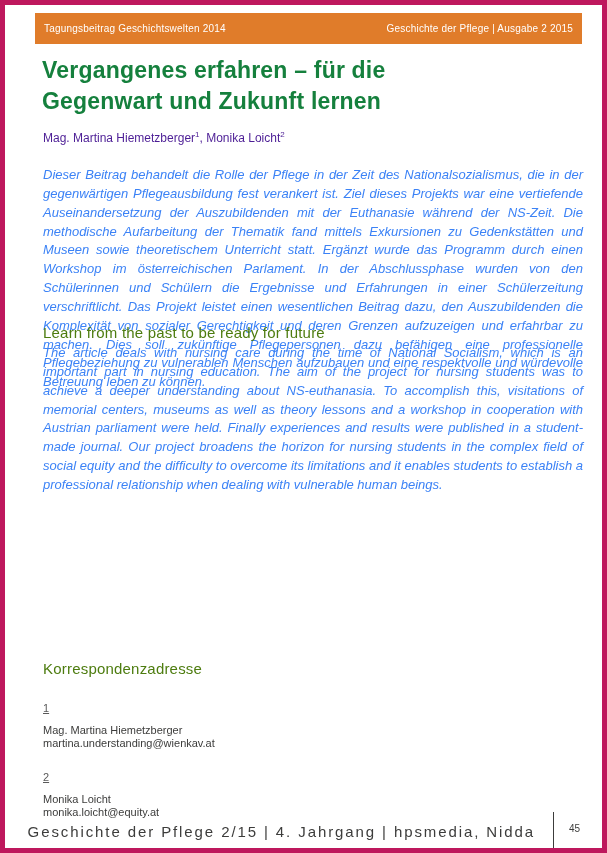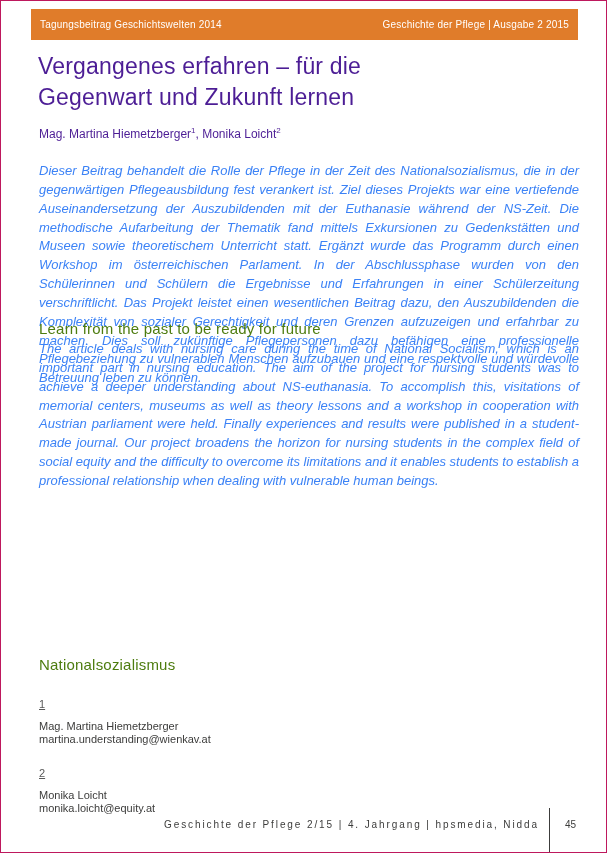--- a/index.html
+++ b/index.html
@@ -7,42 +7,42 @@
     body {
       width: 607px; height: 853px;
       font-family: "Liberation Sans", sans-serif;
       color: #3c3c3b;
       position: relative;
       margin: 0 auto;
     }
     .page {
       position: absolute; inset: 0;
       background: #ffffff;
-      border: 1px solid #be185d;
+      border: 5px solid #be185d;
       overflow: hidden;
     }
     
     .header-bar {
       position: absolute; left: 30px; top: 8px;
       width: 547px; height: 31px;
       background: #e07c2a;
       color: #ffffff;
       display: flex; justify-content: space-between; align-items: center;
       padding: 0 9px;
       font-size: 10px;
       letter-spacing: 0.2px;
     }
     
     .article-title {
       position: absolute; left: 37px; top: 50px;
       width: 400px;
       font-size: 23px;
-      font-weight: normal;
+      font-weight: bold;
       line-height: 1.34;
-      color: #4c1d95;
+      color: #15803d;
       letter-spacing: 0.2px;
     }
     
     .authors {
       position: absolute; left: 38px; top: 126px;
       font-size: 12px;
       color: #4c1d95;
     }
     .authors sup { font-size: 8px; vertical-align: super; line-height: 0; }
     
@@ -84,21 +84,21 @@
     }
     .contact .name, .contact .email {
       font-size: 11px;
       line-height: 1.22;
       color: #3c3c3b;
     }
     .contact + .contact { margin-top: 16px; }
     
     .footer-line {
       position: absolute; top: 818px; right: 67px;
-      font-size: 10px;
+      font-size: 15px;
       letter-spacing: 1.9px;
       color: #3c3c3b;
       white-space: nowrap;
     }
     .footer-divider {
       position: absolute; left: 548px; top: 807px;
       width: 1px; height: 46px;
       background: #3c3c3b;
     }
     .page-number {
@@ -125,21 +125,21 @@
   </div>
 
   <p class="abstract abstract-de">Dieser Beitrag behandelt die Rolle der Pflege in der Zeit des Nationalsozialismus, die in der gegenwärtigen Pflegeausbildung fest verankert ist. Ziel dieses Projekts war eine vertiefende Auseinandersetzung der Auszubildenden mit der Euthanasie während der NS-Zeit. Die methodische Aufarbeitung der Thematik fand mittels Exkursionen zu Gedenkstätten und Museen sowie theoretischem Unterricht statt. Ergänzt wurde das Programm durch einen Workshop im österreichischen Parlament. In der Abschlussphase wurden von den Schülerinnen und Schülern die Ergebnisse und Erfahrungen in einer Schülerzeitung verschriftlicht. Das Projekt leistet einen wesentlichen Beitrag dazu, den Auszubildenden die Komplexität von sozialer Gerechtigkeit und deren Grenzen aufzuzeigen und erfahrbar zu machen. Dies soll zukünftige Pflegepersonen dazu befähigen eine professionelle Pflegebeziehung zu vulnerablen Menschen aufzubauen und eine respektvolle und würdevolle Betreuung leben zu können.</p>
 
   <div class="section-en">
     <h2 class="orange-heading">Learn from the past to be ready for future</h2>
     <p class="abstract">The article deals with nursing care during the time of National Socialism, which is an important part in nursing education. The aim of the project for nursing students was to achieve a deeper understanding about NS-euthanasia. To accomplish this, visitations of memorial centers, museums as well as theory lessons and a workshop in cooperation with Austrian parliament were held. Finally experiences and results were published in a student-made journal. Our project broadens the horizon for nursing students in the complex field of social equity and the difficulty to overcome its limitations and it enables students to establish a professional relationship when dealing with vulnerable human beings.</p>
   </div>
 
   <div class="correspondence">
-    <h2 class="orange-heading">Nationalsozialismus</h2>
+    <h2 class="orange-heading">Korrespondenzadresse</h2>
 
     <div class="contact">
       <span class="ref">1</span>
       <div class="name">Mag. Martina Hiemetzberger</div>
       <div class="email">martina.understanding@wienkav.at</div>
     </div>
 
     <div class="contact">
       <span class="ref">2</span>
       <div class="name">Monika Loicht</div>

